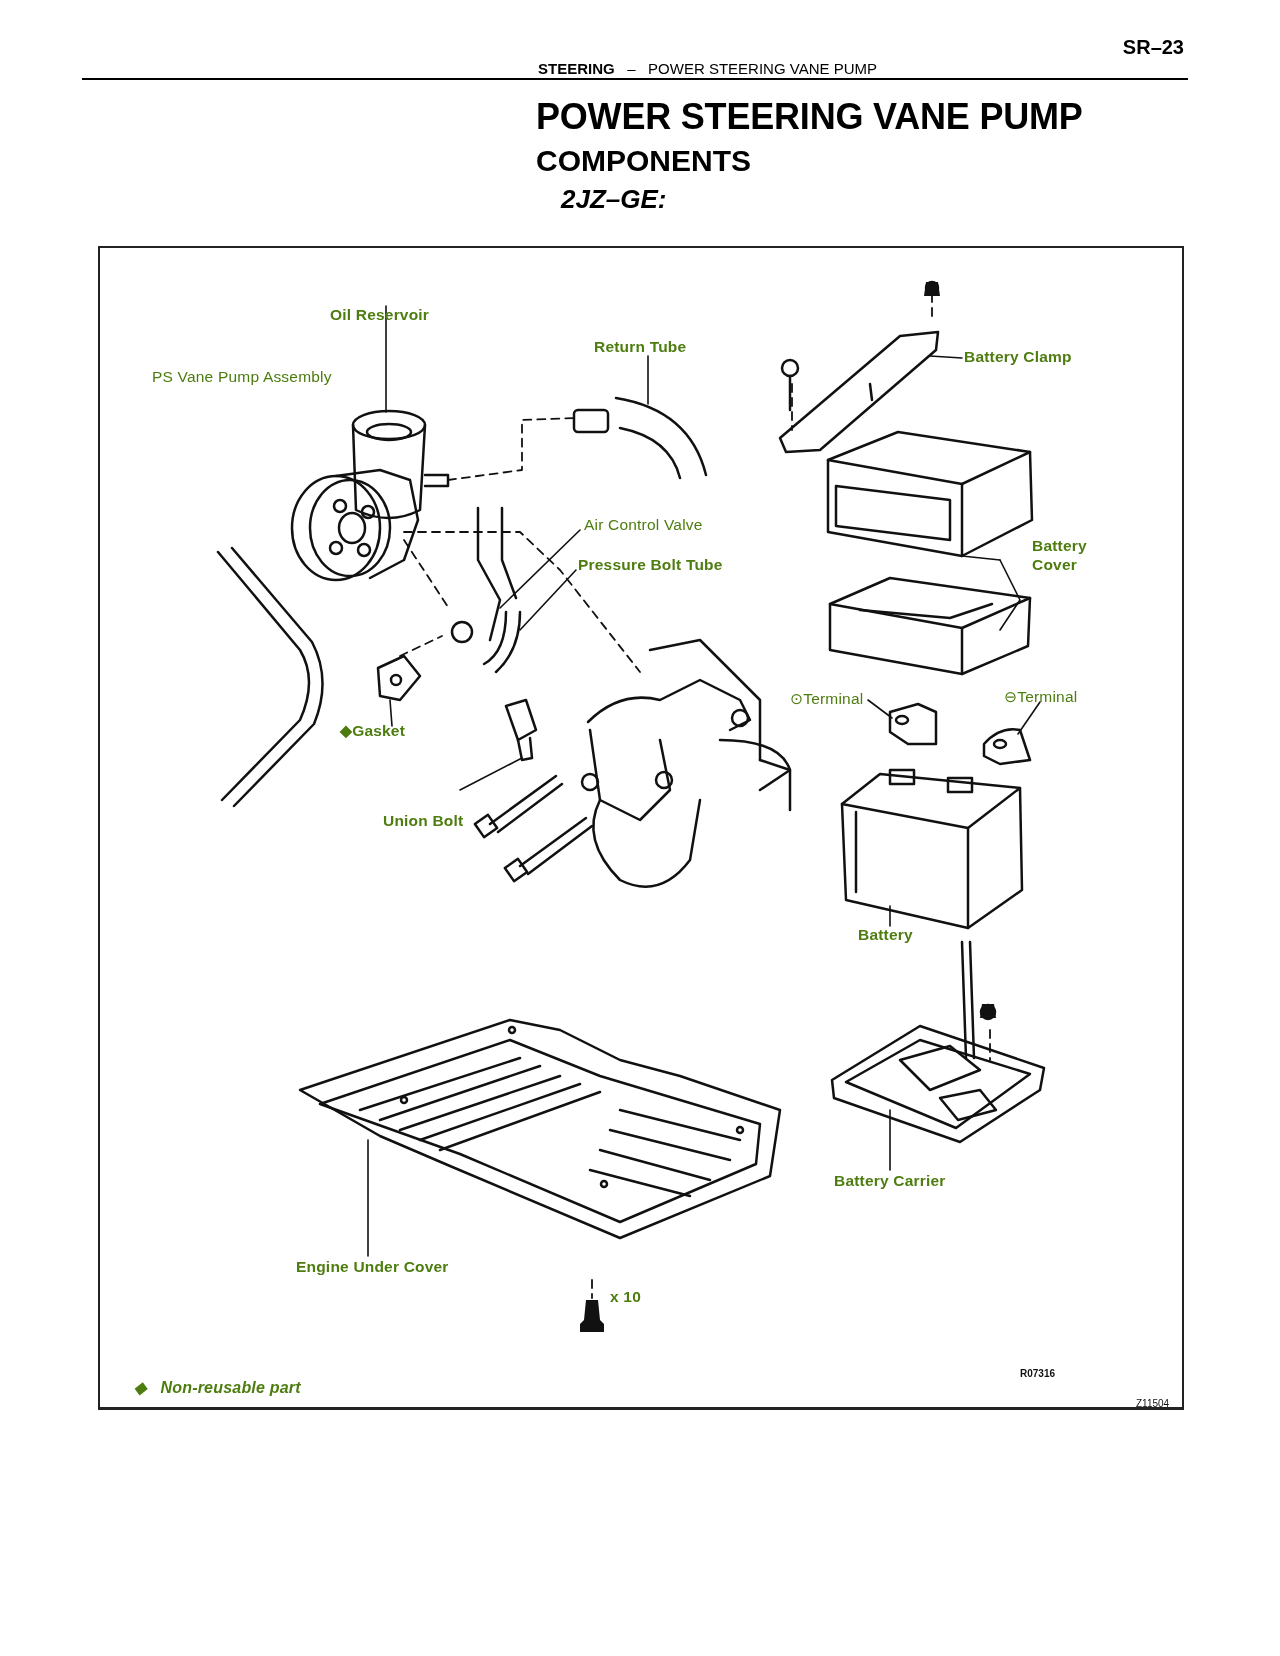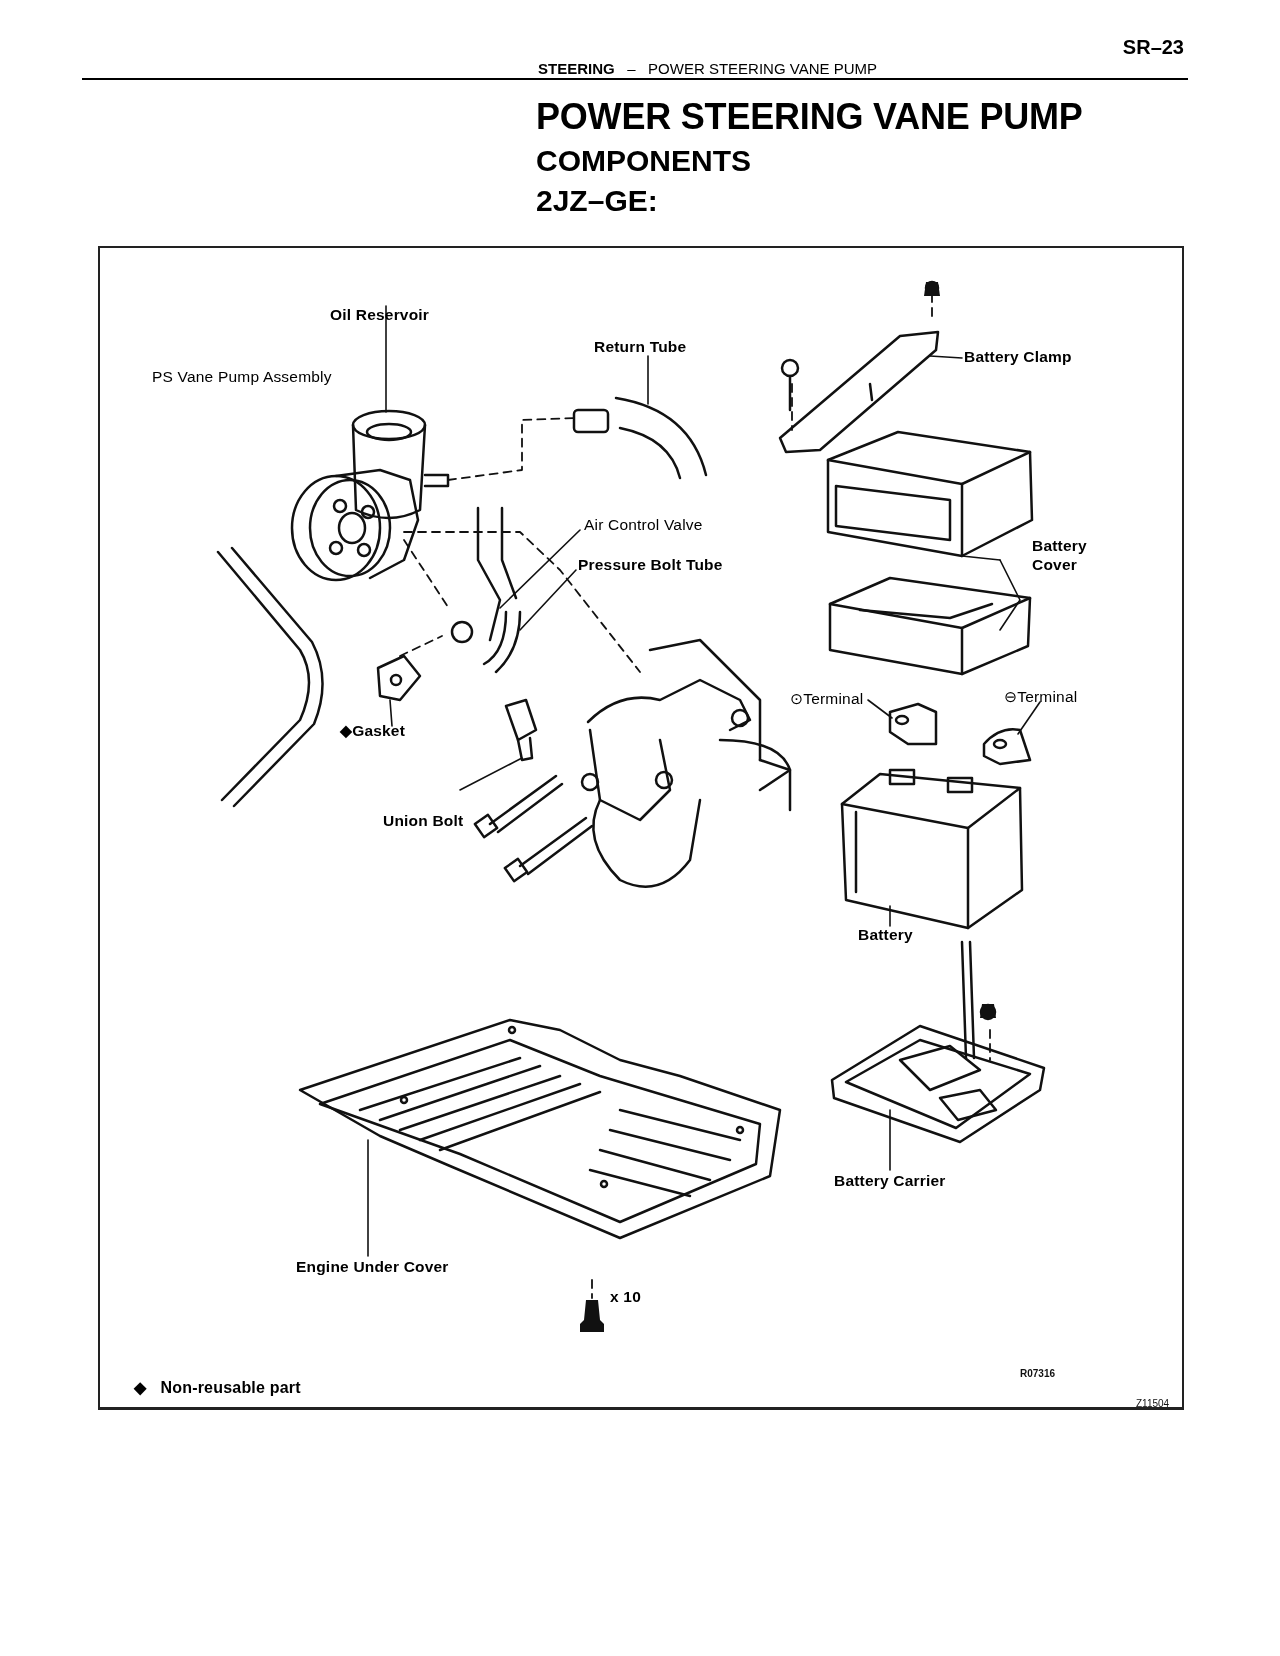--- a/index.html
+++ b/index.html
@@ -3,24 +3,24 @@
 <meta charset="utf-8">
 <style>
   html, body { margin:0; padding:0; background:#ffffff; }
   body { width:1280px; height:1656px; position:relative; overflow:hidden; font-family:"Liberation Sans", sans-serif; color:#000; }
   .page-num { position:absolute; right:96px; top:36px; font-size:20px; font-weight:bold; }
   .running-head { position:absolute; left:538px; top:60px; font-size:15px; white-space:pre; }
   .running-head .sect { font-weight:bold; }
   .rule { position:absolute; left:82px; top:78px; width:1106px; height:2px; background:#000; }
   .title { position:absolute; left:536px; top:96px; font-size:36px; font-weight:bold; letter-spacing:-0.2px; }
   .sub1 { position:absolute; left:536px; top:144px; font-size:30px; font-weight:bold; }
-  .sub2 { position:absolute; left:536px; top:184px; font-size:30px; font-weight:bold; }
+  .sub2 { position:absolute; left:561px; top:184px; font-size:26px; font-weight:bold;font-style:italic; }
   .frame { position:absolute; left:98px; top:246px; width:1086px; height:1164px; border:2px solid #222; border-bottom-width:3px; box-sizing:border-box; }
   svg.art { position:absolute; left:0; top:0; }
-  .lbl { position:absolute; font-size:15.5px; font-weight:bold; color:#000000; white-space:nowrap; letter-spacing:0.2px; }
+  .lbl { position:absolute; font-size:15.5px; font-weight:bold; color:#4d7c0f; white-space:nowrap; letter-spacing:0.2px; }
   .lbl-sm { position:absolute; font-size:10px; font-weight:bold; color:#111; white-space:nowrap; }
 </style>
 </head>
 <body>
 
 <div class="page-num">SR–23</div>
 <div class="running-head"><span class="sect">STEERING</span>   <span>–</span>   <span>POWER STEERING VANE PUMP</span></div>
 <div class="rule"></div>
 
 <div class="title">POWER STEERING VANE PUMP</div>
@@ -202,15 +202,15 @@
     <div>Battery</div>
     <div>Cover</div>
   </div>
 <div class="lbl" style="left:790px;top:690px;font-weight:normal;"><span>⊙</span><span>Terminal</span></div>
 <div class="lbl" style="left:1004px;top:688px;font-weight:normal;"><span>⊖</span><span>Terminal</span></div>
 <div class="lbl" style="left:858px;top:926px;">Battery</div>
 <div class="lbl" style="left:834px;top:1172px;">Battery Carrier</div>
 <div class="lbl" style="left:296px;top:1258px;">Engine Under Cover</div>
 <div class="lbl" style="left:610px;top:1288px;">x 10</div>
 
-<div class="lbl" style="left:134px;top:1378px;font-size:16px;"><span>◆</span>&nbsp;&nbsp;&nbsp;<span>Non-reusable part</span></div>
+<div class="lbl" style="left:134px;top:1378px;font-size:16px;font-style:italic;"><span>◆</span>&nbsp;&nbsp;&nbsp;<span>Non-reusable part</span></div>
 <div class="lbl-sm" style="left:1020px;top:1368px;text-align:center;">R07316</div>
 <div class="lbl-sm" style="left:1136px;top:1398px;font-weight:normal;">Z11504</div>
 
 </body></html>

